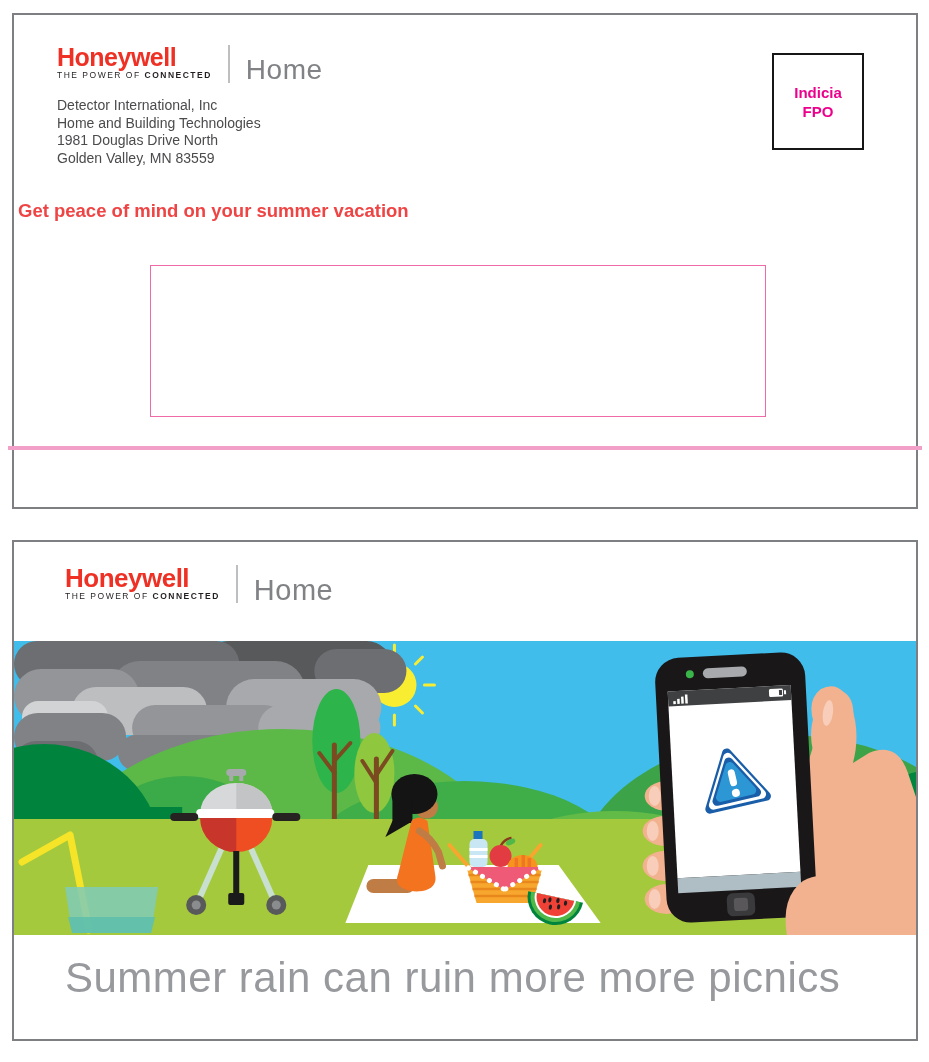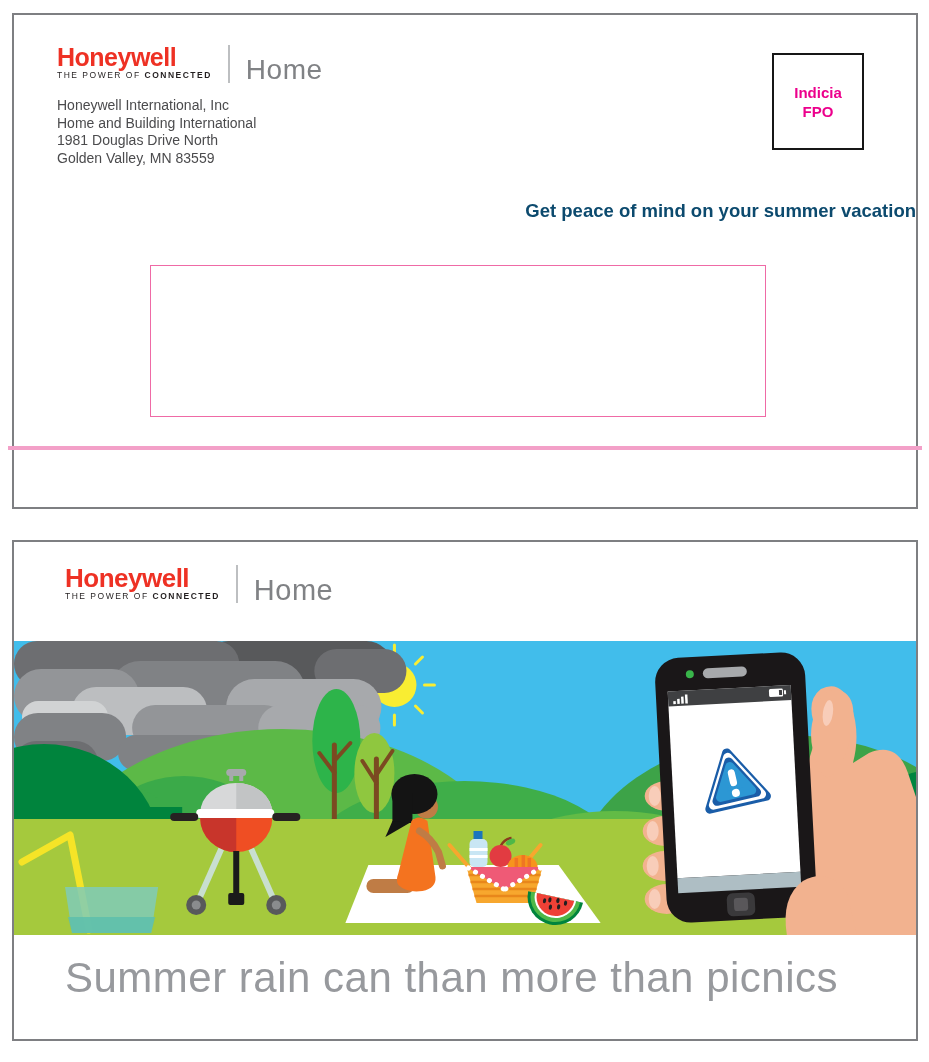--- a/index.html
+++ b/index.html
@@ -20,22 +20,22 @@
   .tag-bold{font-weight:bold;}
   .brand-divider{width:2px;height:38px;background:#BDBFC1;margin:0 16px;}
   .division{font-size:28px;color:#808285;line-height:1;margin-top:11px;letter-spacing:0.5px;}
   .bottom-panel .division{font-size:29px;}
 
   
   .sender{position:absolute;left:43px;top:82px;font-size:14px;line-height:17.5px;color:#4B4B4D;}
   .indicia{position:absolute;left:758px;top:38px;width:92px;height:97px;border:2px solid #161616;
            display:flex;flex-direction:column;align-items:center;justify-content:center;
            font-weight:bold;font-size:15px;line-height:19px;color:#EC008C;box-sizing:border-box;text-align:center;}
-  .blue-headline{position:absolute;left:16px;right:0;top:185px;text-align:right;
-                 font-weight:bold;font-size:18.5px;line-height:22.5px;color:#0c4a6e;}
+  .blue-headline{position:absolute;left:4px;right:0;top:185px;text-align:left;
+                 font-weight:bold;font-size:18.5px;line-height:22.5px;color:#ef4444;}
   .address-window{position:absolute;left:136px;top:250px;width:616px;height:152px;
                   border:1.5px solid #EF6AA6;box-sizing:border-box;background:#ffffff;}
   .fold-line{position:absolute;left:-6px;right:-6px;top:431px;height:3.5px;background:#F3A0C8;}
 
   
   .scene{position:absolute;left:0;top:99px;width:100%;height:294px;overflow:hidden;}
   .scene svg{display:block;width:100%;height:100%;}
   .front-headline{position:absolute;left:51px;top:412px;font-size:42px;font-weight:300;
                   color:#97999D;letter-spacing:0.5px;white-space:nowrap;}
 </style>
@@ -49,22 +49,22 @@
     <div class="brand">
       <div>
         <div class="wordmark">Honeywell</div>
         <div class="brand-tagline"><span>THE POWER OF </span><span class="tag-bold">CONNECTED</span></div>
       </div>
       <div class="brand-divider"></div>
       <div class="division">Home</div>
     </div>
 
     <div class="sender">
-      <div>Honeywell International, Inc</div>
-      <div>Home and Building International</div>
+      <div>Detector International, Inc</div>
+      <div>Home and Building Technologies</div>
       <div>1981 Douglas Drive North</div>
       <div>Golden Valley, MN 83559</div>
     </div>
 
     <div class="indicia">
       <div>Indicia</div>
       <div>FPO</div>
     </div>
 
     <div class="blue-headline">
@@ -279,15 +279,15 @@
         </g>
 
         <g>
           <path d="M806 130 Q790 100 800 72 Q806 46 824 49 Q841 54 838 80 Q835 110 822 130 Q811 143 806 130 Z" fill="#F2B28F"></path>
           <ellipse cx="813" cy="72" rx="5" ry="13" fill="#F8CDB9" transform="rotate(8 813 72)"></ellipse>
           <path d="M772 294 Q766 256 788 240 Q814 226 832 252 L842 294 Z" fill="#F2B28F"></path>
         </g>
       </svg>
     </div>
 
-    <div class="front-headline">Summer rain can than more than picnics</div>
+    <div class="front-headline">Summer rain can ruin more more picnics</div>
   </section>
 </div>
 
 </body></html>

